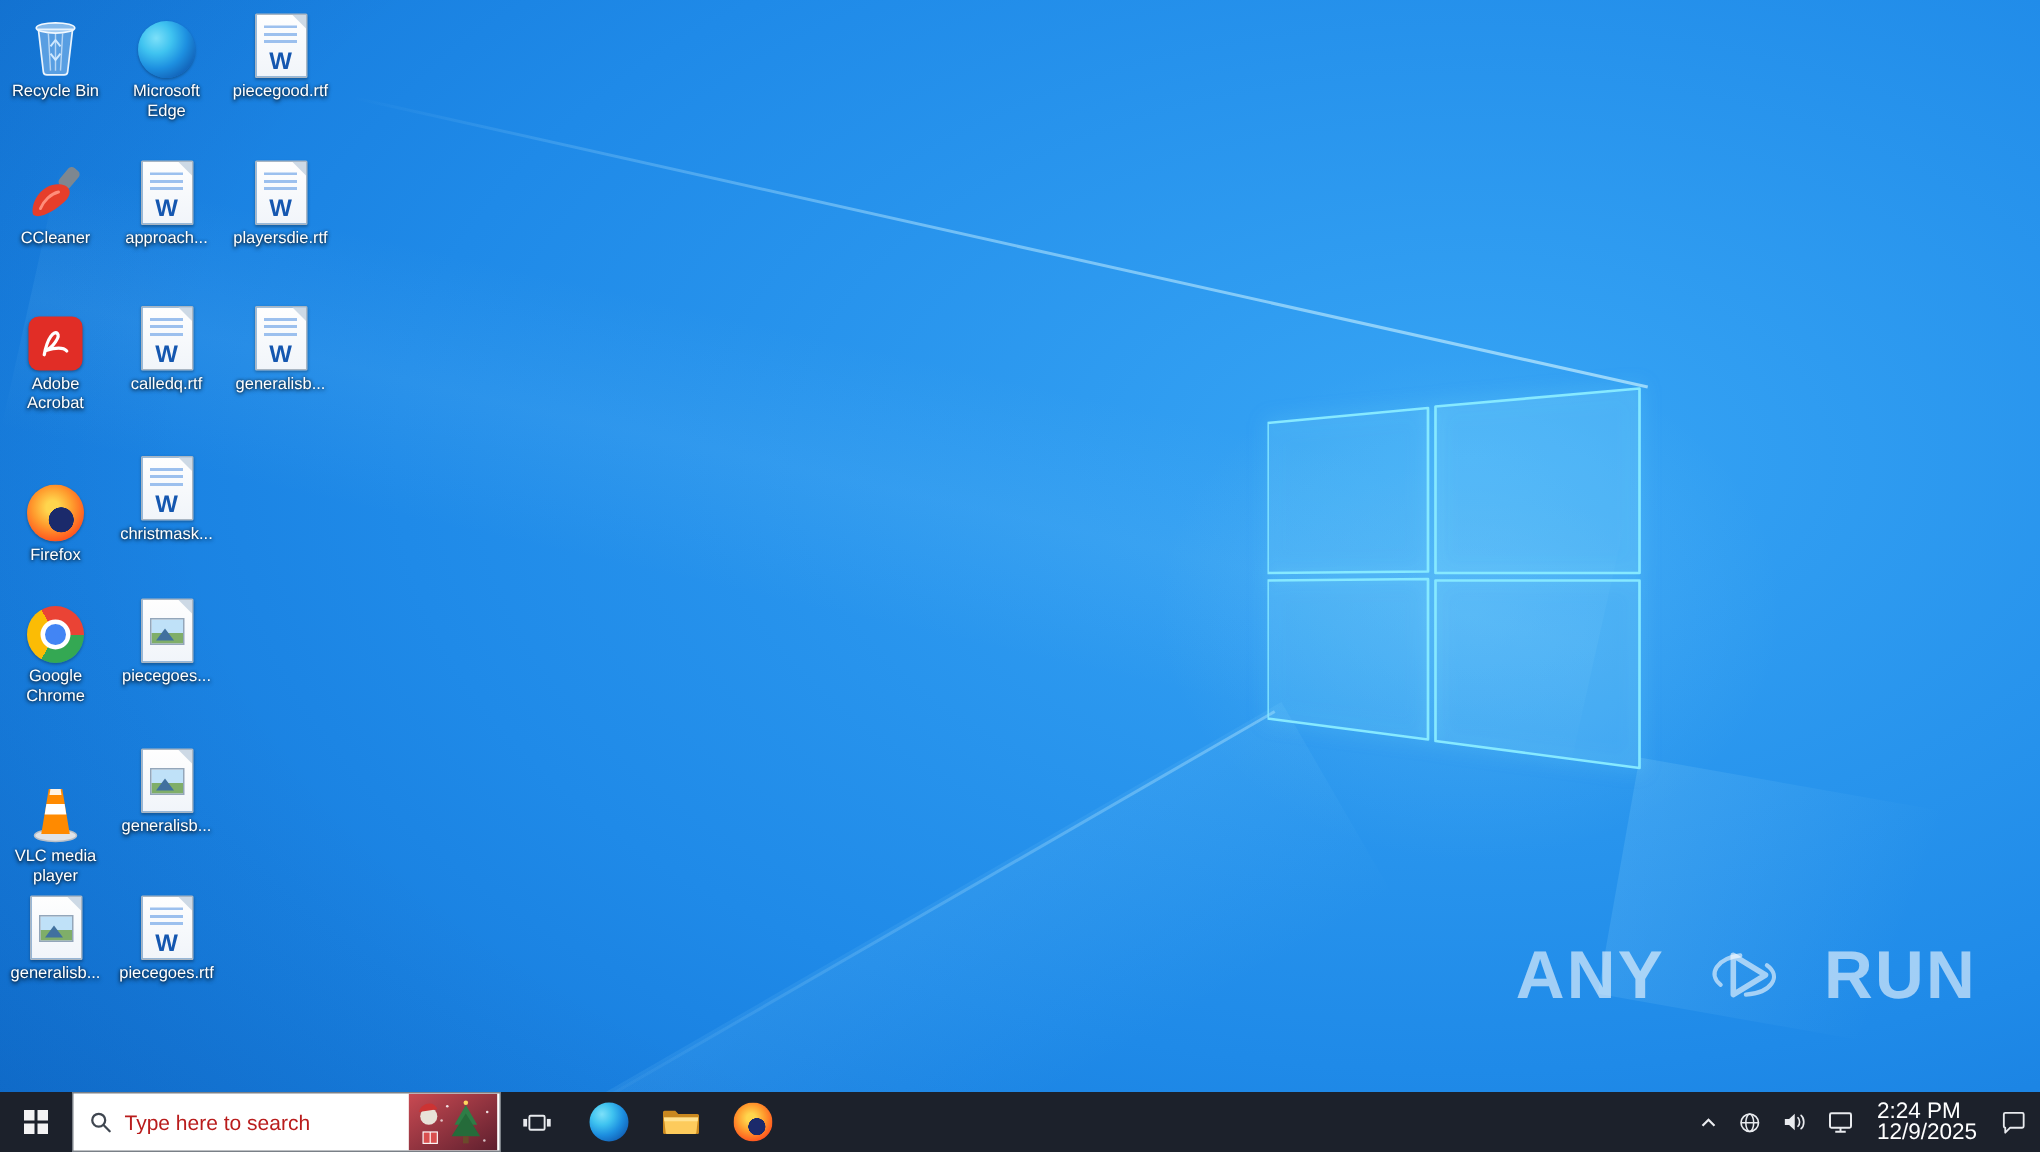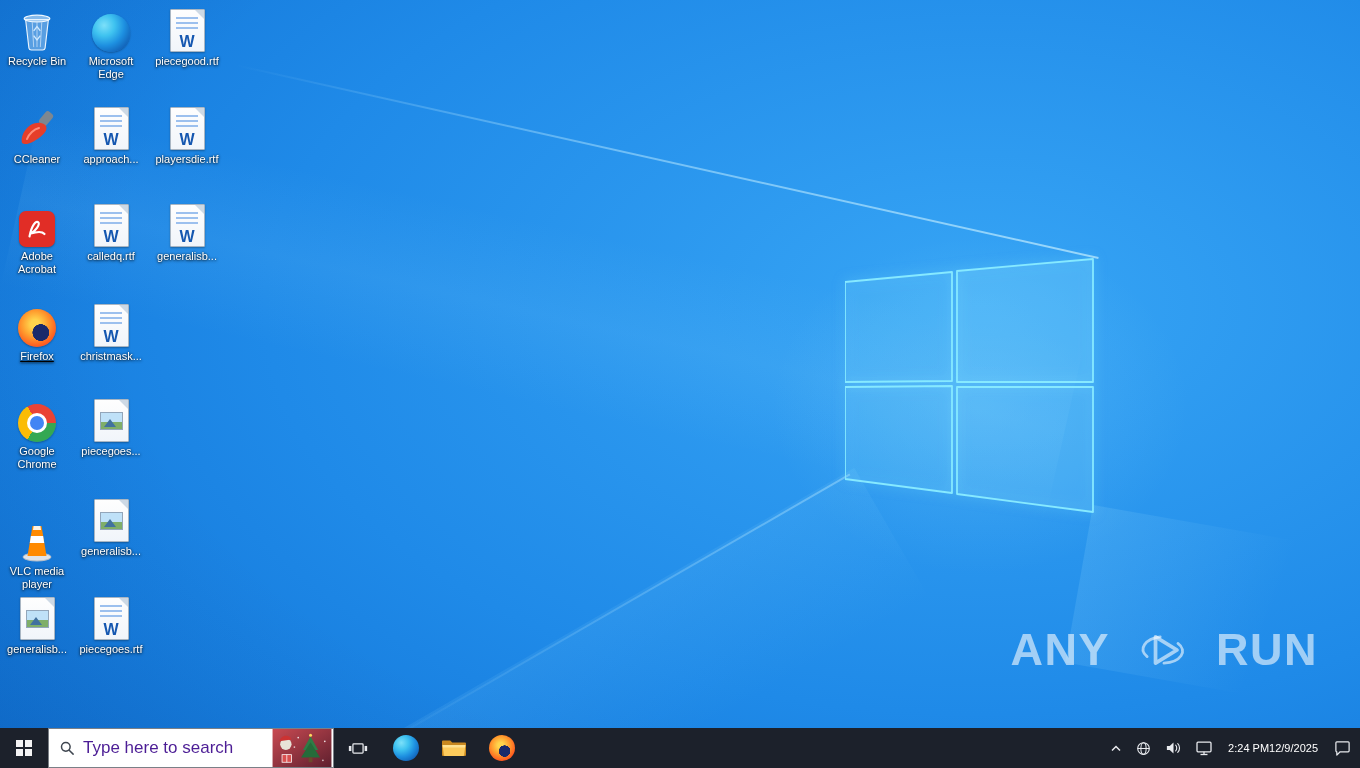--- a/index.html
+++ b/index.html
@@ -52,26 +52,26 @@
   .acro{display:flex;align-items:center;justify-content:center;width:36px;height:36px;border-radius:7px;
     background:#e12d26;box-shadow:0 1px 2px rgba(0,0,0,.3)}
   .app.sm{width:26px;height:26px;box-shadow:none}
   
   .taskbar{position:absolute;left:0;right:0;bottom:0;height:40px;background:#1c212b;display:flex;align-items:stretch}
   .tb-btn{width:48px;display:flex;align-items:center;justify-content:center;background:transparent;border:none;padding:0;cursor:pointer}
   .win{width:16px;height:16px;display:grid;grid-template-columns:1fr 1fr;grid-template-rows:1fr 1fr;gap:2px}
   .win i{background:#fff;opacity:.95}
   .search{width:286px;height:40px;box-sizing:border-box;background:#fff;border:1px solid #7a8087;
     display:flex;align-items:center;gap:8px;padding-left:11px;position:relative;cursor:text}
-  .search .ph{flex:1;font-size:17px;color:#4c1d95;white-space:nowrap;overflow:hidden}
+  .search .ph{flex:1;font-size:14px;color:#b91c1c;white-space:nowrap;overflow:hidden}
   .search-art{width:62px;height:38px;flex:none;overflow:hidden}
   .tray{margin-left:auto;display:flex;align-items:center;padding-right:2px}
   .tray-btn{height:40px;display:flex;align-items:center;justify-content:center;padding:0 7px;background:transparent;border:none;cursor:pointer}
-  .clock{display:flex;flex-direction:row;align-items:center;justify-content:center;color:#fff;
-    font-size:11px;line-height:14px;padding:0 9px;cursor:pointer}
+  .clock{display:flex;flex-direction:column;justify-content:center;color:#fff;
+    font-size:15px;line-height:14px;padding:0 9px;cursor:pointer}
   
   .watermark{position:absolute;right:42px;bottom:52px;display:flex;align-items:center;gap:25px;
     color:rgba(255,255,255,.58);font-weight:700;font-size:45px;letter-spacing:1.5px;pointer-events:none}
 </style>
 </head>
 <body>
 
 <div class="desktop">
   <div class="beam beam2"></div>
   <div class="beam beam4"></div>
@@ -172,21 +172,21 @@
       <div class="dicon" style="left: 150px; top: 203px;">
         <div class="glyph">
           <span class="fi">
             <span class="fold"></span>
             <span class="wl"></span>
             <span class="wm">W</span>
           </span>
         </div>
         <div class="dlabel">generalisb...</div>
       </div>
-      <div class="dicon" style="left: 0px; top: 303px; text-decoration: underline;">
+      <div class="dicon" style="left: 0px; top: 317px;">
         <div class="glyph">
           <span class="app firefox"></span>
         </div>
         <div class="dlabel">Firefox</div>
       </div>
       <div class="dicon" style="left: 74px; top: 303px;">
         <div class="glyph">
           <span class="fi">
             <span class="fold"></span>
             <span class="wl"></span>

